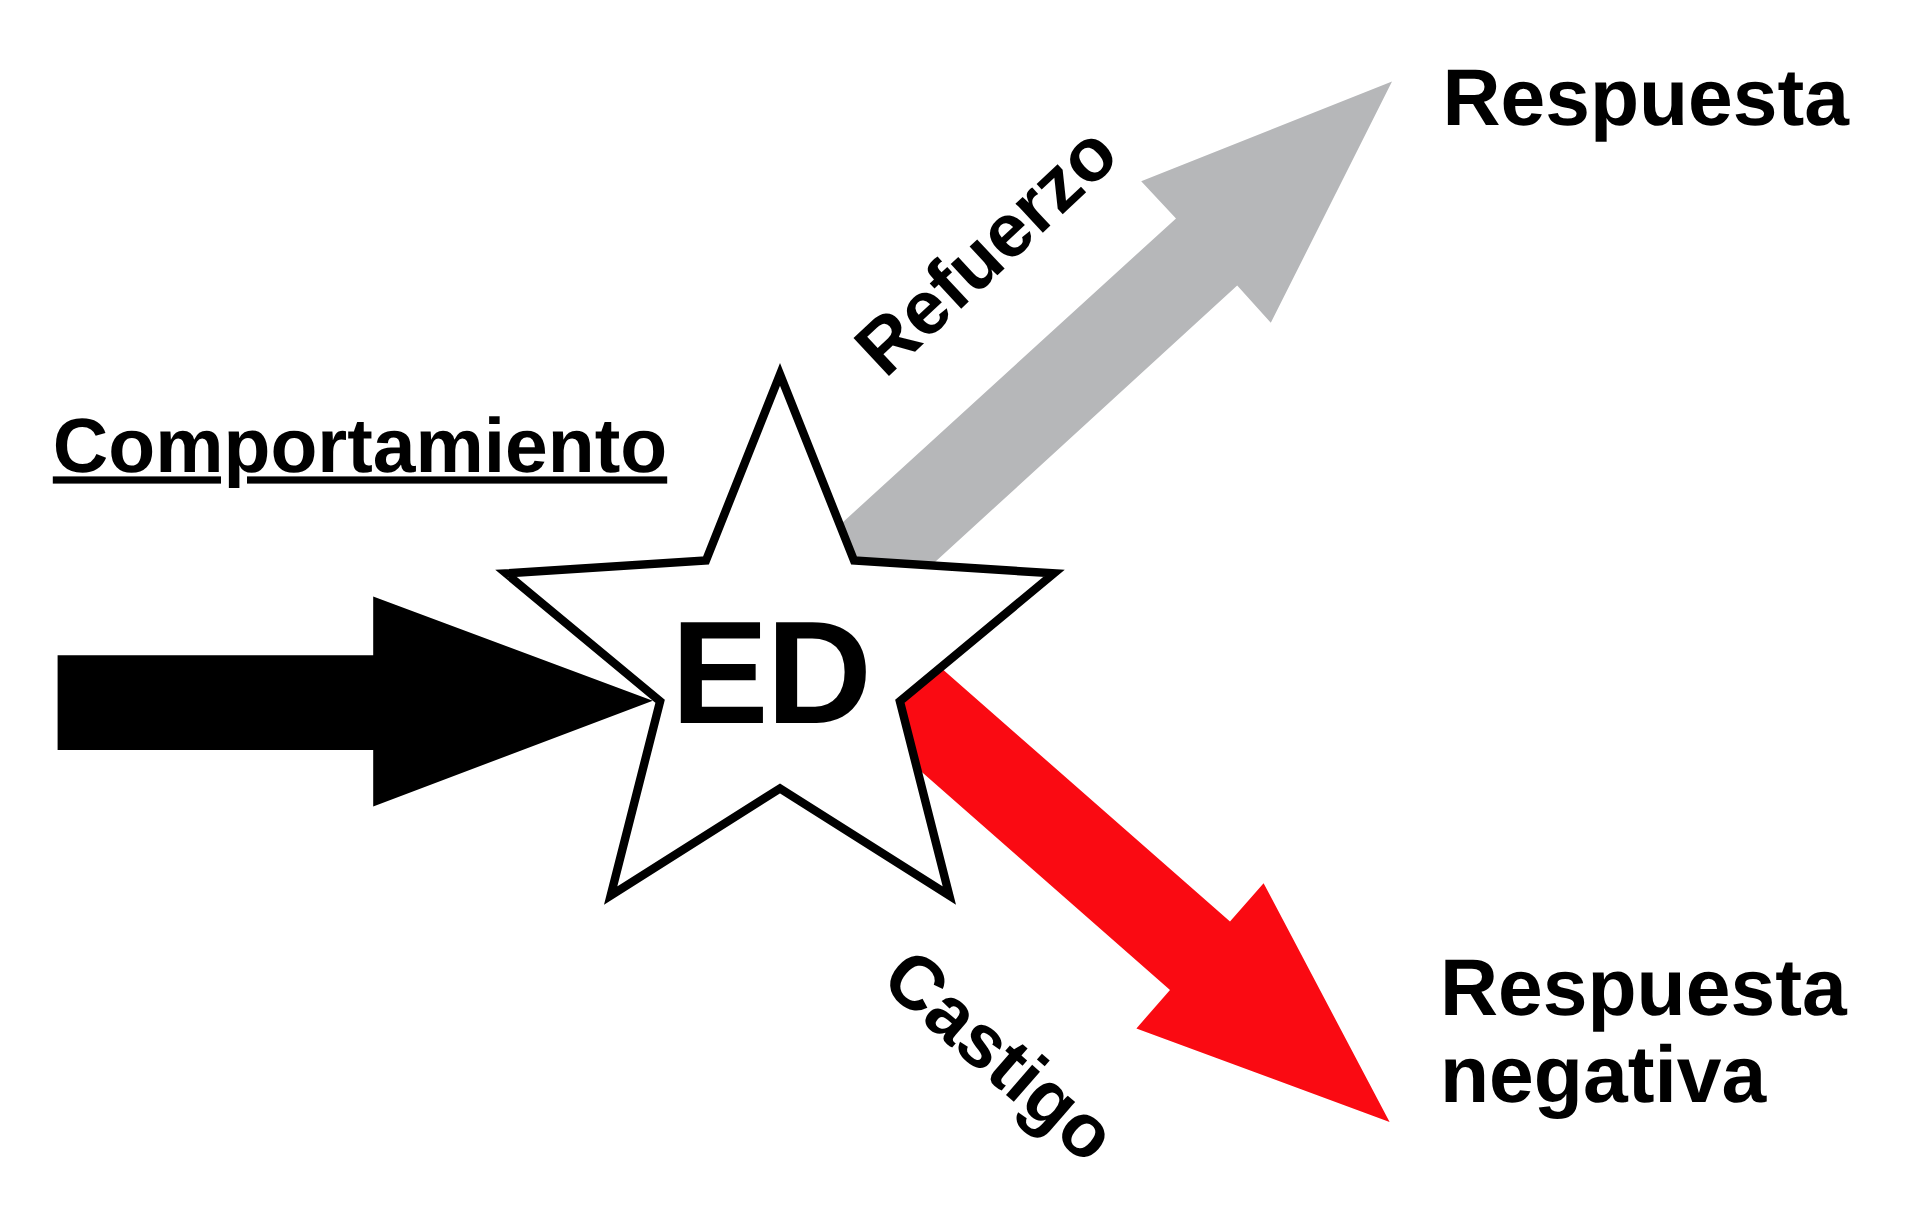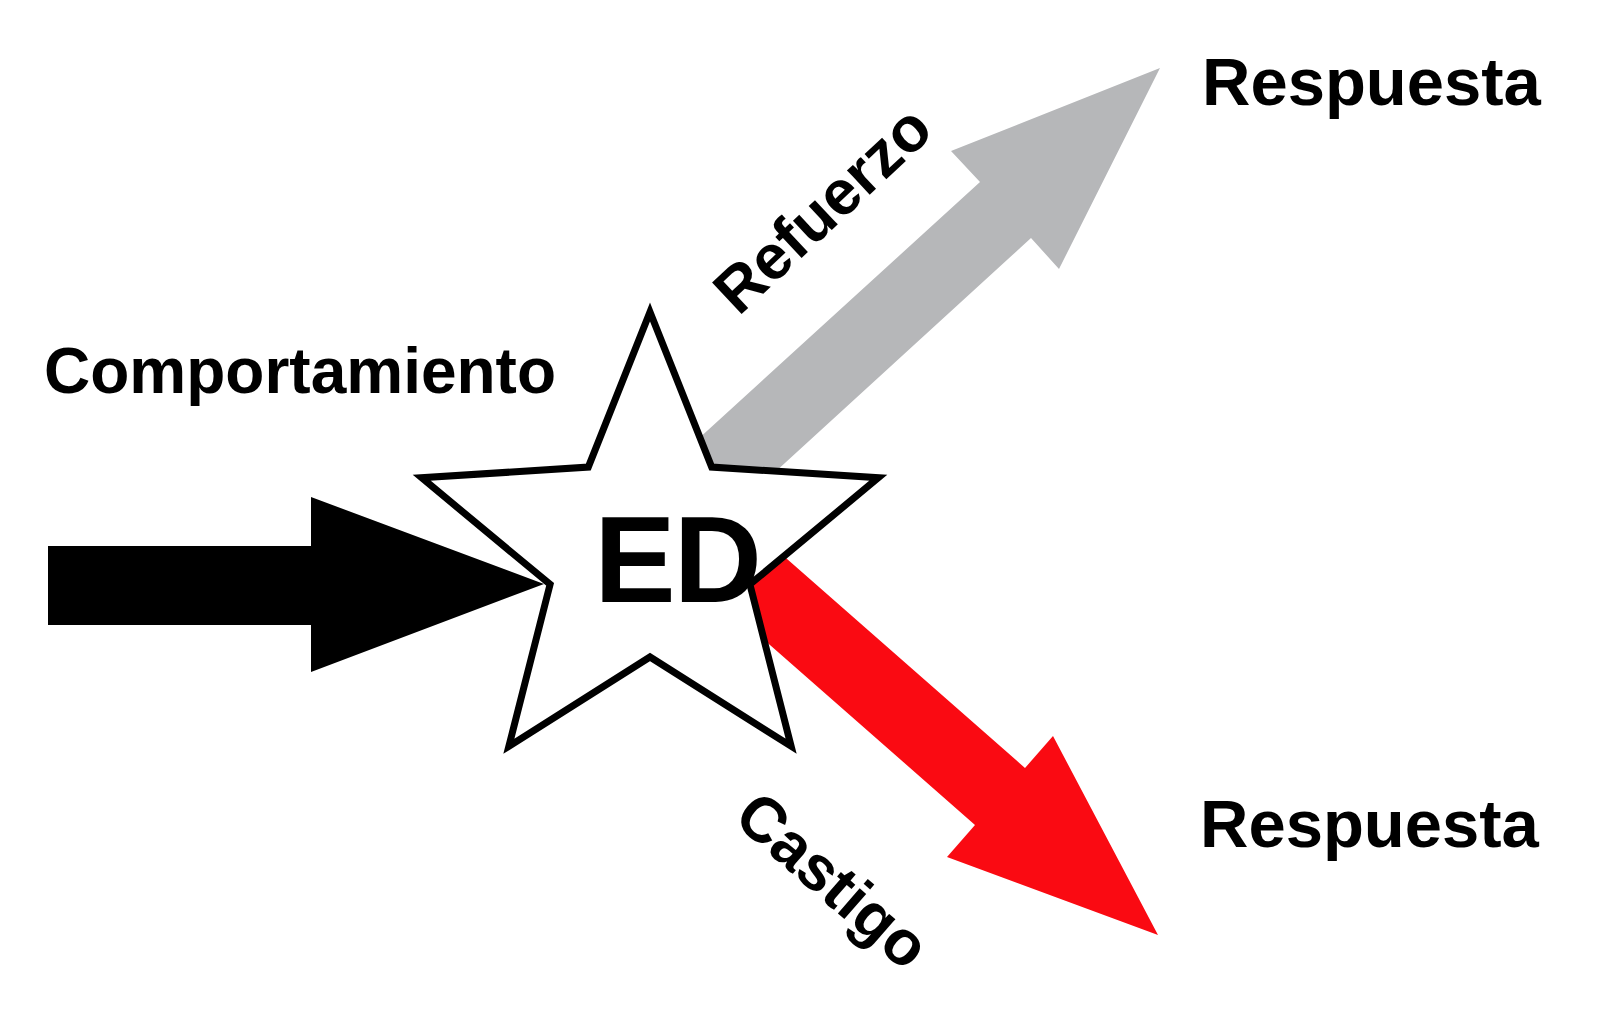--- a/index.html
+++ b/index.html
@@ -27,23 +27,24 @@
     font-weight: 700;
     color: #000000;
     white-space: nowrap;
   }
   .lbl .line { display: block; }
   #label-behavior {
     left: 44px;
     top: 336px;
     font-size: 64px;
     line-height: 1.12;
+    text-decoration: underline;
   }
   #label-ed {
-    left: 677px;
+    left: 642px;
     top: 566px;
     transform: translate(-50%, -54%);
     font-size: 122px;
     letter-spacing: -2px;
   }
   #label-refuerzo {
     left: 822px;
     top: 209px;
     transform: translate(-50%, -50%) rotate(-43deg);
     font-size: 63px;
@@ -92,15 +93,16 @@
   <div class="lbl" id="label-refuerzo">Refuerzo</div>
 
   <div class="lbl" id="label-castigo">Castigo</div>
 
   <div class="lbl" id="label-positiva">
     <span class="line">Respuesta</span>
   </div>
 
   <div class="lbl" id="label-negativa">
     <span class="line">Respuesta</span>
+    <span class="line">negativa</span>
   </div>
 
 </div>
 
 </body></html>

